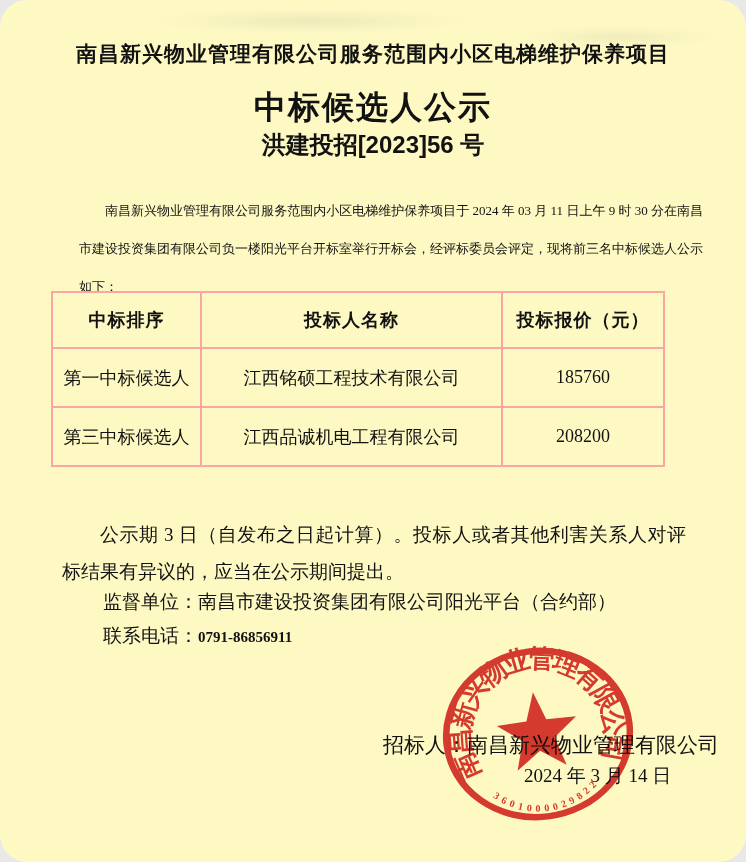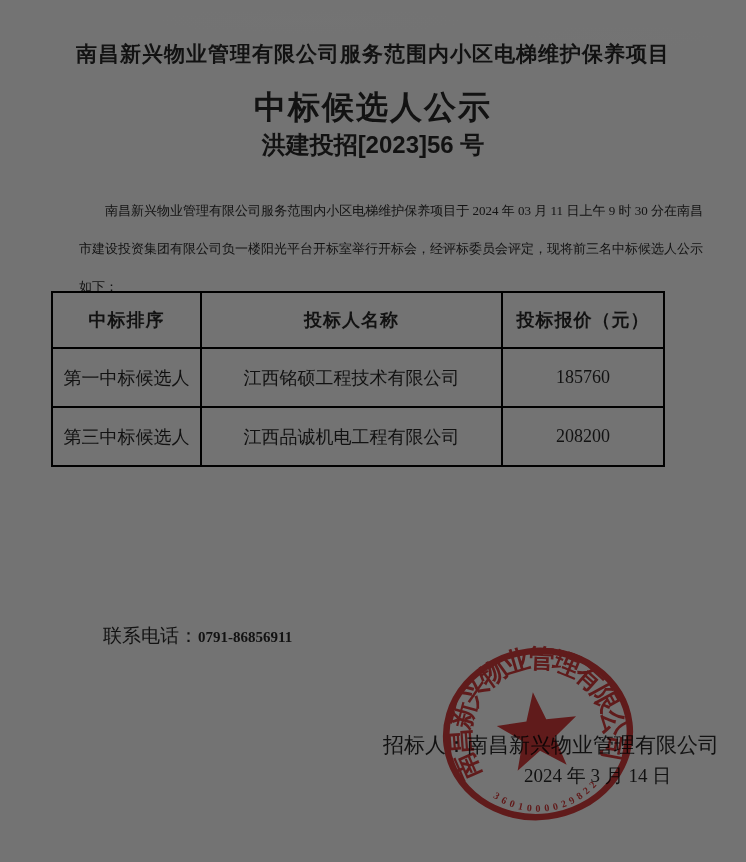--- a/index.html
+++ b/index.html
@@ -1,23 +1,24 @@
 <!DOCTYPE html>
 <html><head>
 <meta charset="utf-8">
 <style>
   html,body{margin:0;padding:0;background:#e8e8e8;}
   .page{
     position:relative;
     width:746px;height:862px;
     margin:0 auto;
-    background:#737373;
+    background:#fef9c3;
     font-family:"Liberation Serif", serif;
     color:#121212;
     overflow:hidden;
+    border-radius:27px;
   }
   
   .smudge{position:absolute;border-radius:50%;pointer-events:none;}
   .smudge.s1{left:150px;top:8px;width:320px;height:26px;background:radial-gradient(ellipse at center, rgba(120,120,120,.12), rgba(120,120,120,0) 70%);}
   .smudge.s2{left:520px;top:26px;width:200px;height:22px;background:radial-gradient(ellipse at center, rgba(120,120,120,.10), rgba(120,120,120,0) 70%);}
 
   .title1{
     position:absolute;left:0;right:0;top:40px;
     text-align:center;font-size:21px;font-weight:bold;letter-spacing:1px;
   }
@@ -34,21 +35,21 @@
     position:absolute;left:62px;top:192px;width:624px;
     font-size:13px;line-height:38px;
     text-align:justify;text-indent:2em;margin-left:17px;
   }
   table.bid{
     position:absolute;left:51px;top:291px;
     width:612px;border-collapse:collapse;
     table-layout:fixed;
   }
   table.bid th, table.bid td{
-    border:2px solid #000000;
+    border:2px solid #fca5a5;
     text-align:center;vertical-align:middle;
     font-size:18px;padding:0;
   }
   table.bid th{height:54px;font-weight:bold;letter-spacing:1px;}
   table.bid td{height:57px;font-weight:normal;}
   col.c-rank{width:149px;} col.c-bidder{width:301px;} col.c-price{width:162px;}
 
   .notice{
     position:absolute;left:62px;top:516px;width:624px;
     font-size:19px;line-height:37px;
@@ -104,21 +105,23 @@
         <td>185760</td>
       </tr>
       <tr>
         <td>第三中标候选人</td>
         <td>江西品诚机电工程有限公司</td>
         <td>208200</td>
       </tr>
     </tbody>
   </table>
 
+  <div class="notice">公示期 3 日（自发布之日起计算）。投标人或者其他利害关系人对评标结果有异议的，应当在公示期间提出。</div>
 
+  <div class="line-sup"><span>监督单位：</span><span>南昌市建设投资集团有限公司阳光平台（合约部）</span></div>
 
   <div class="line-phone"><span>联系电话：</span><span class="num">0791-86856911</span></div>
 
   <div class="line-tenderer"><span>招标人：</span><span>南昌新兴物业管理有限公司</span></div>
 
   <div class="line-date">2024 年 3 月 14 日</div>
 
   <svg class="seal" viewBox="-100 -94 200 188" xmlns="http://www.w3.org/2000/svg">
     <g transform="rotate(-7)">
       <ellipse cx="0" cy="0" rx="92" ry="83" fill="none" stroke="#cf1f1f" stroke-width="6.5"></ellipse>

